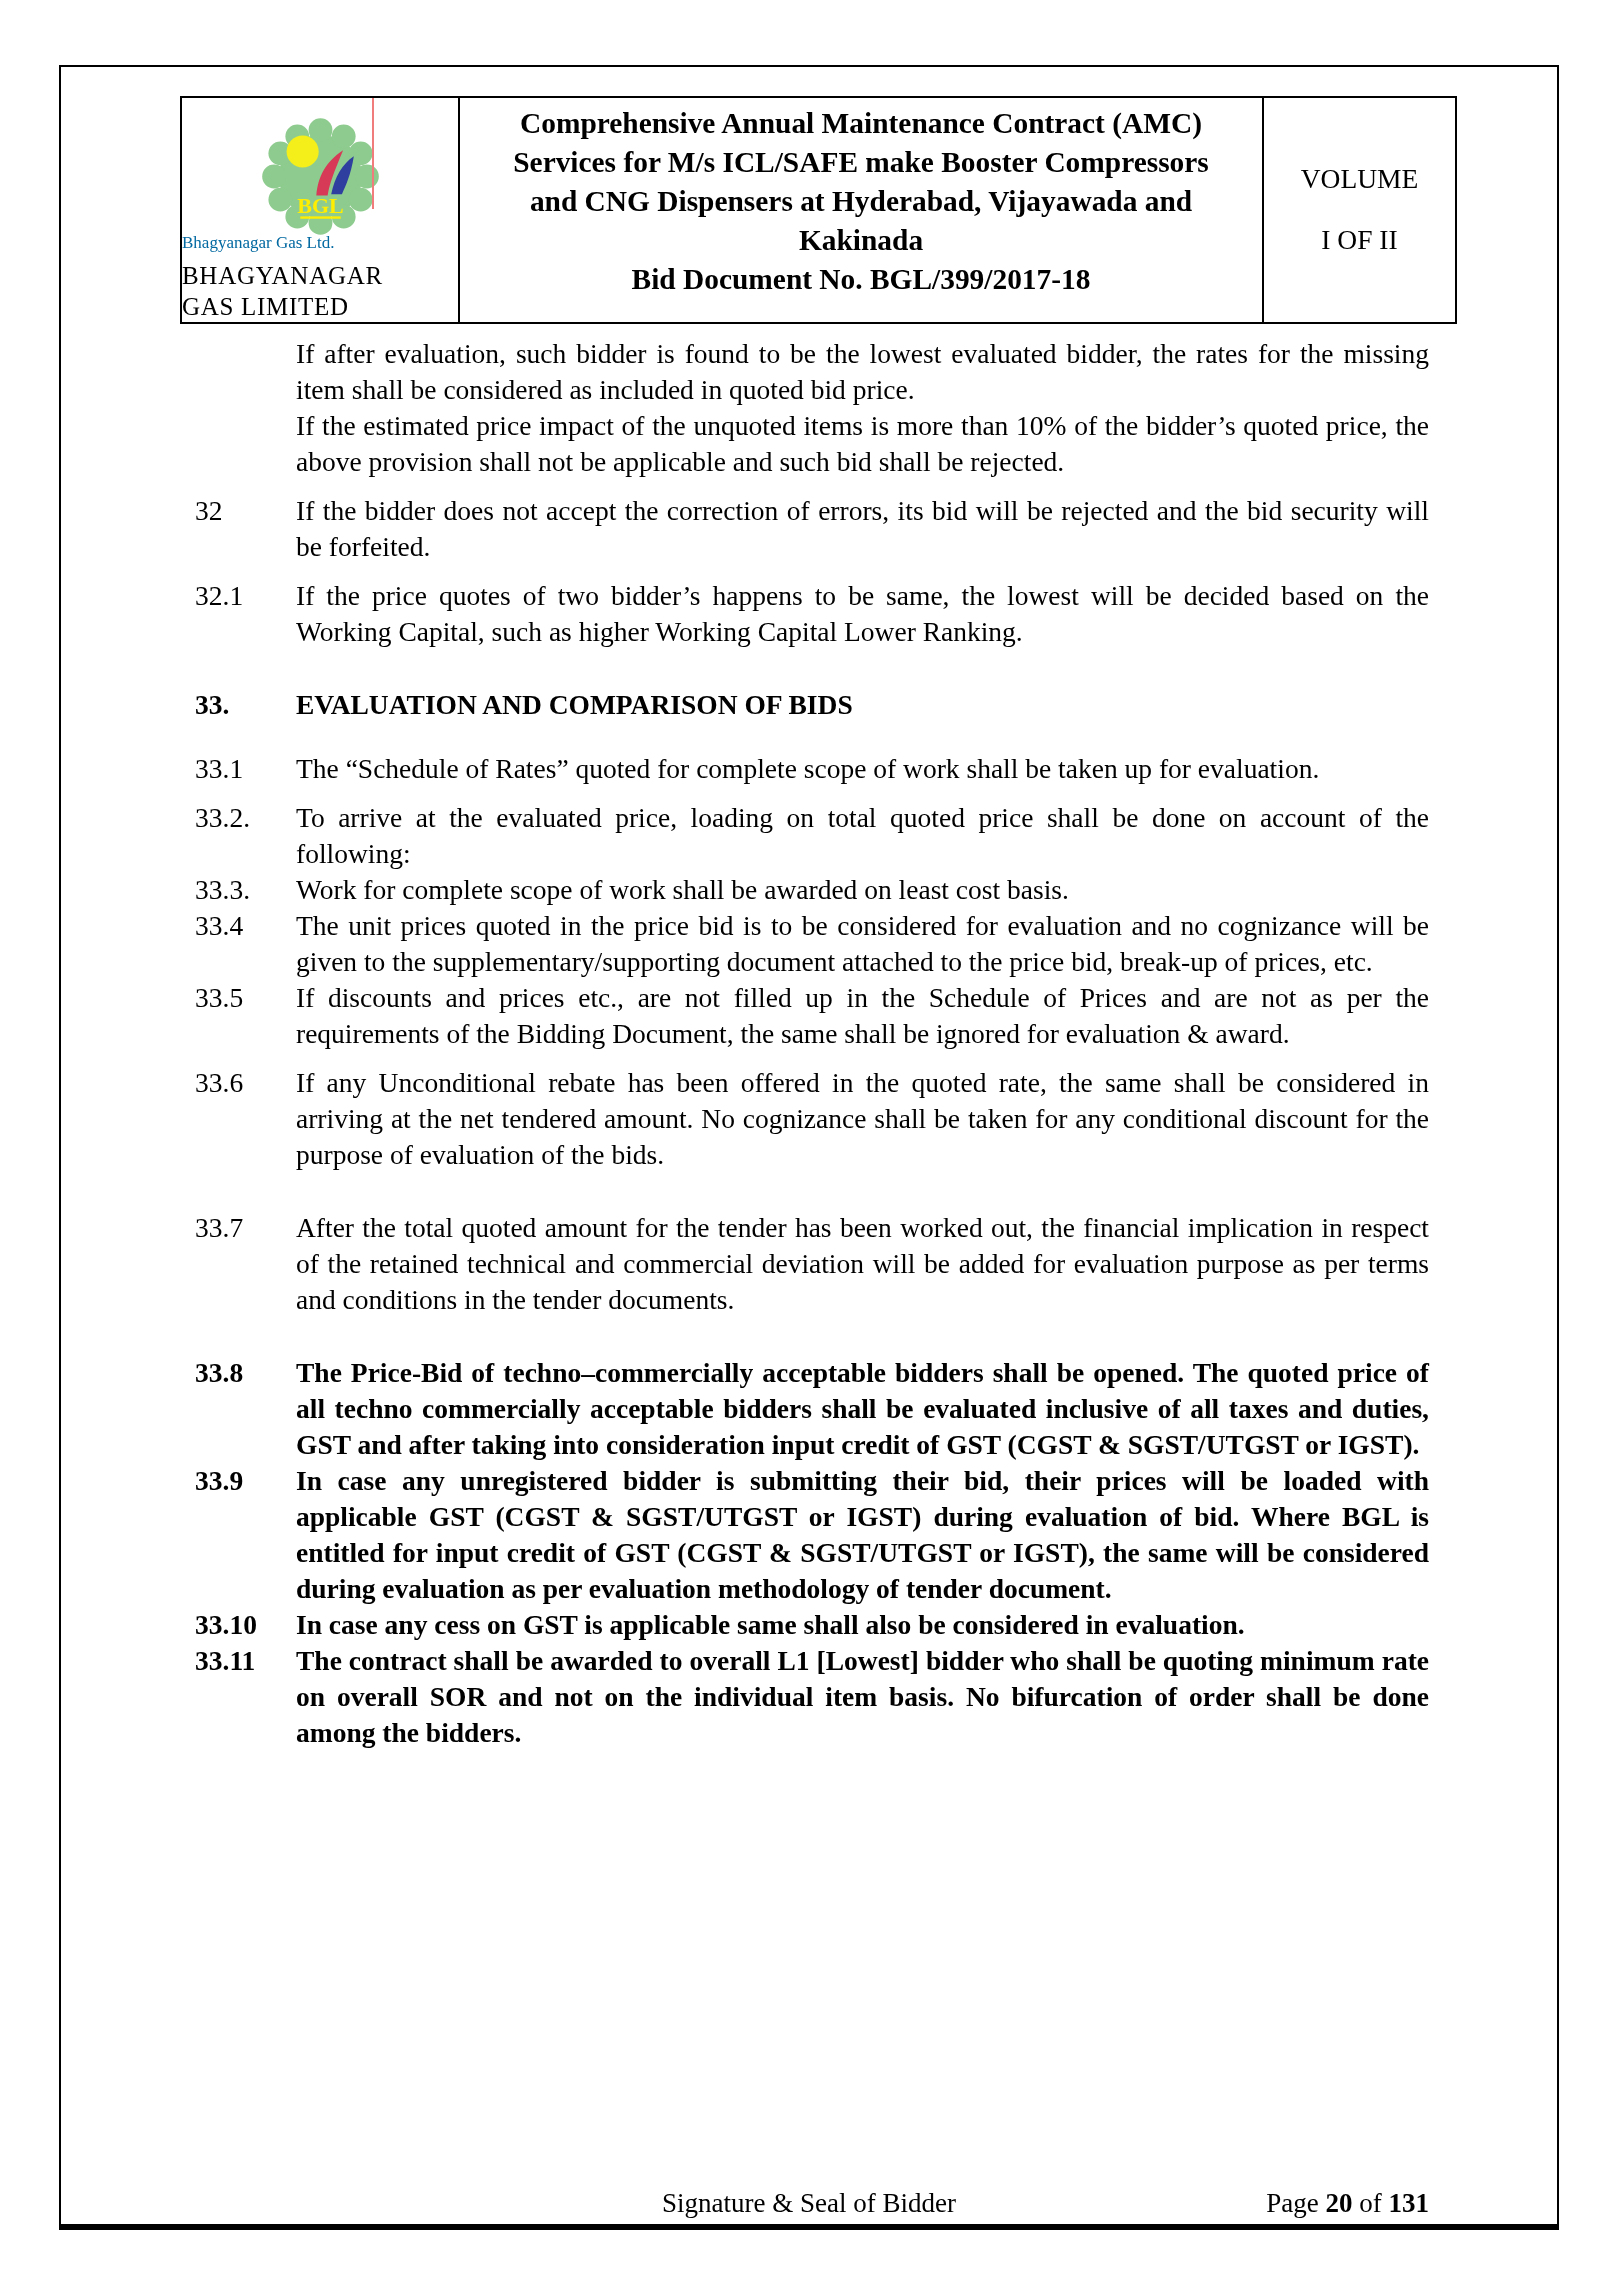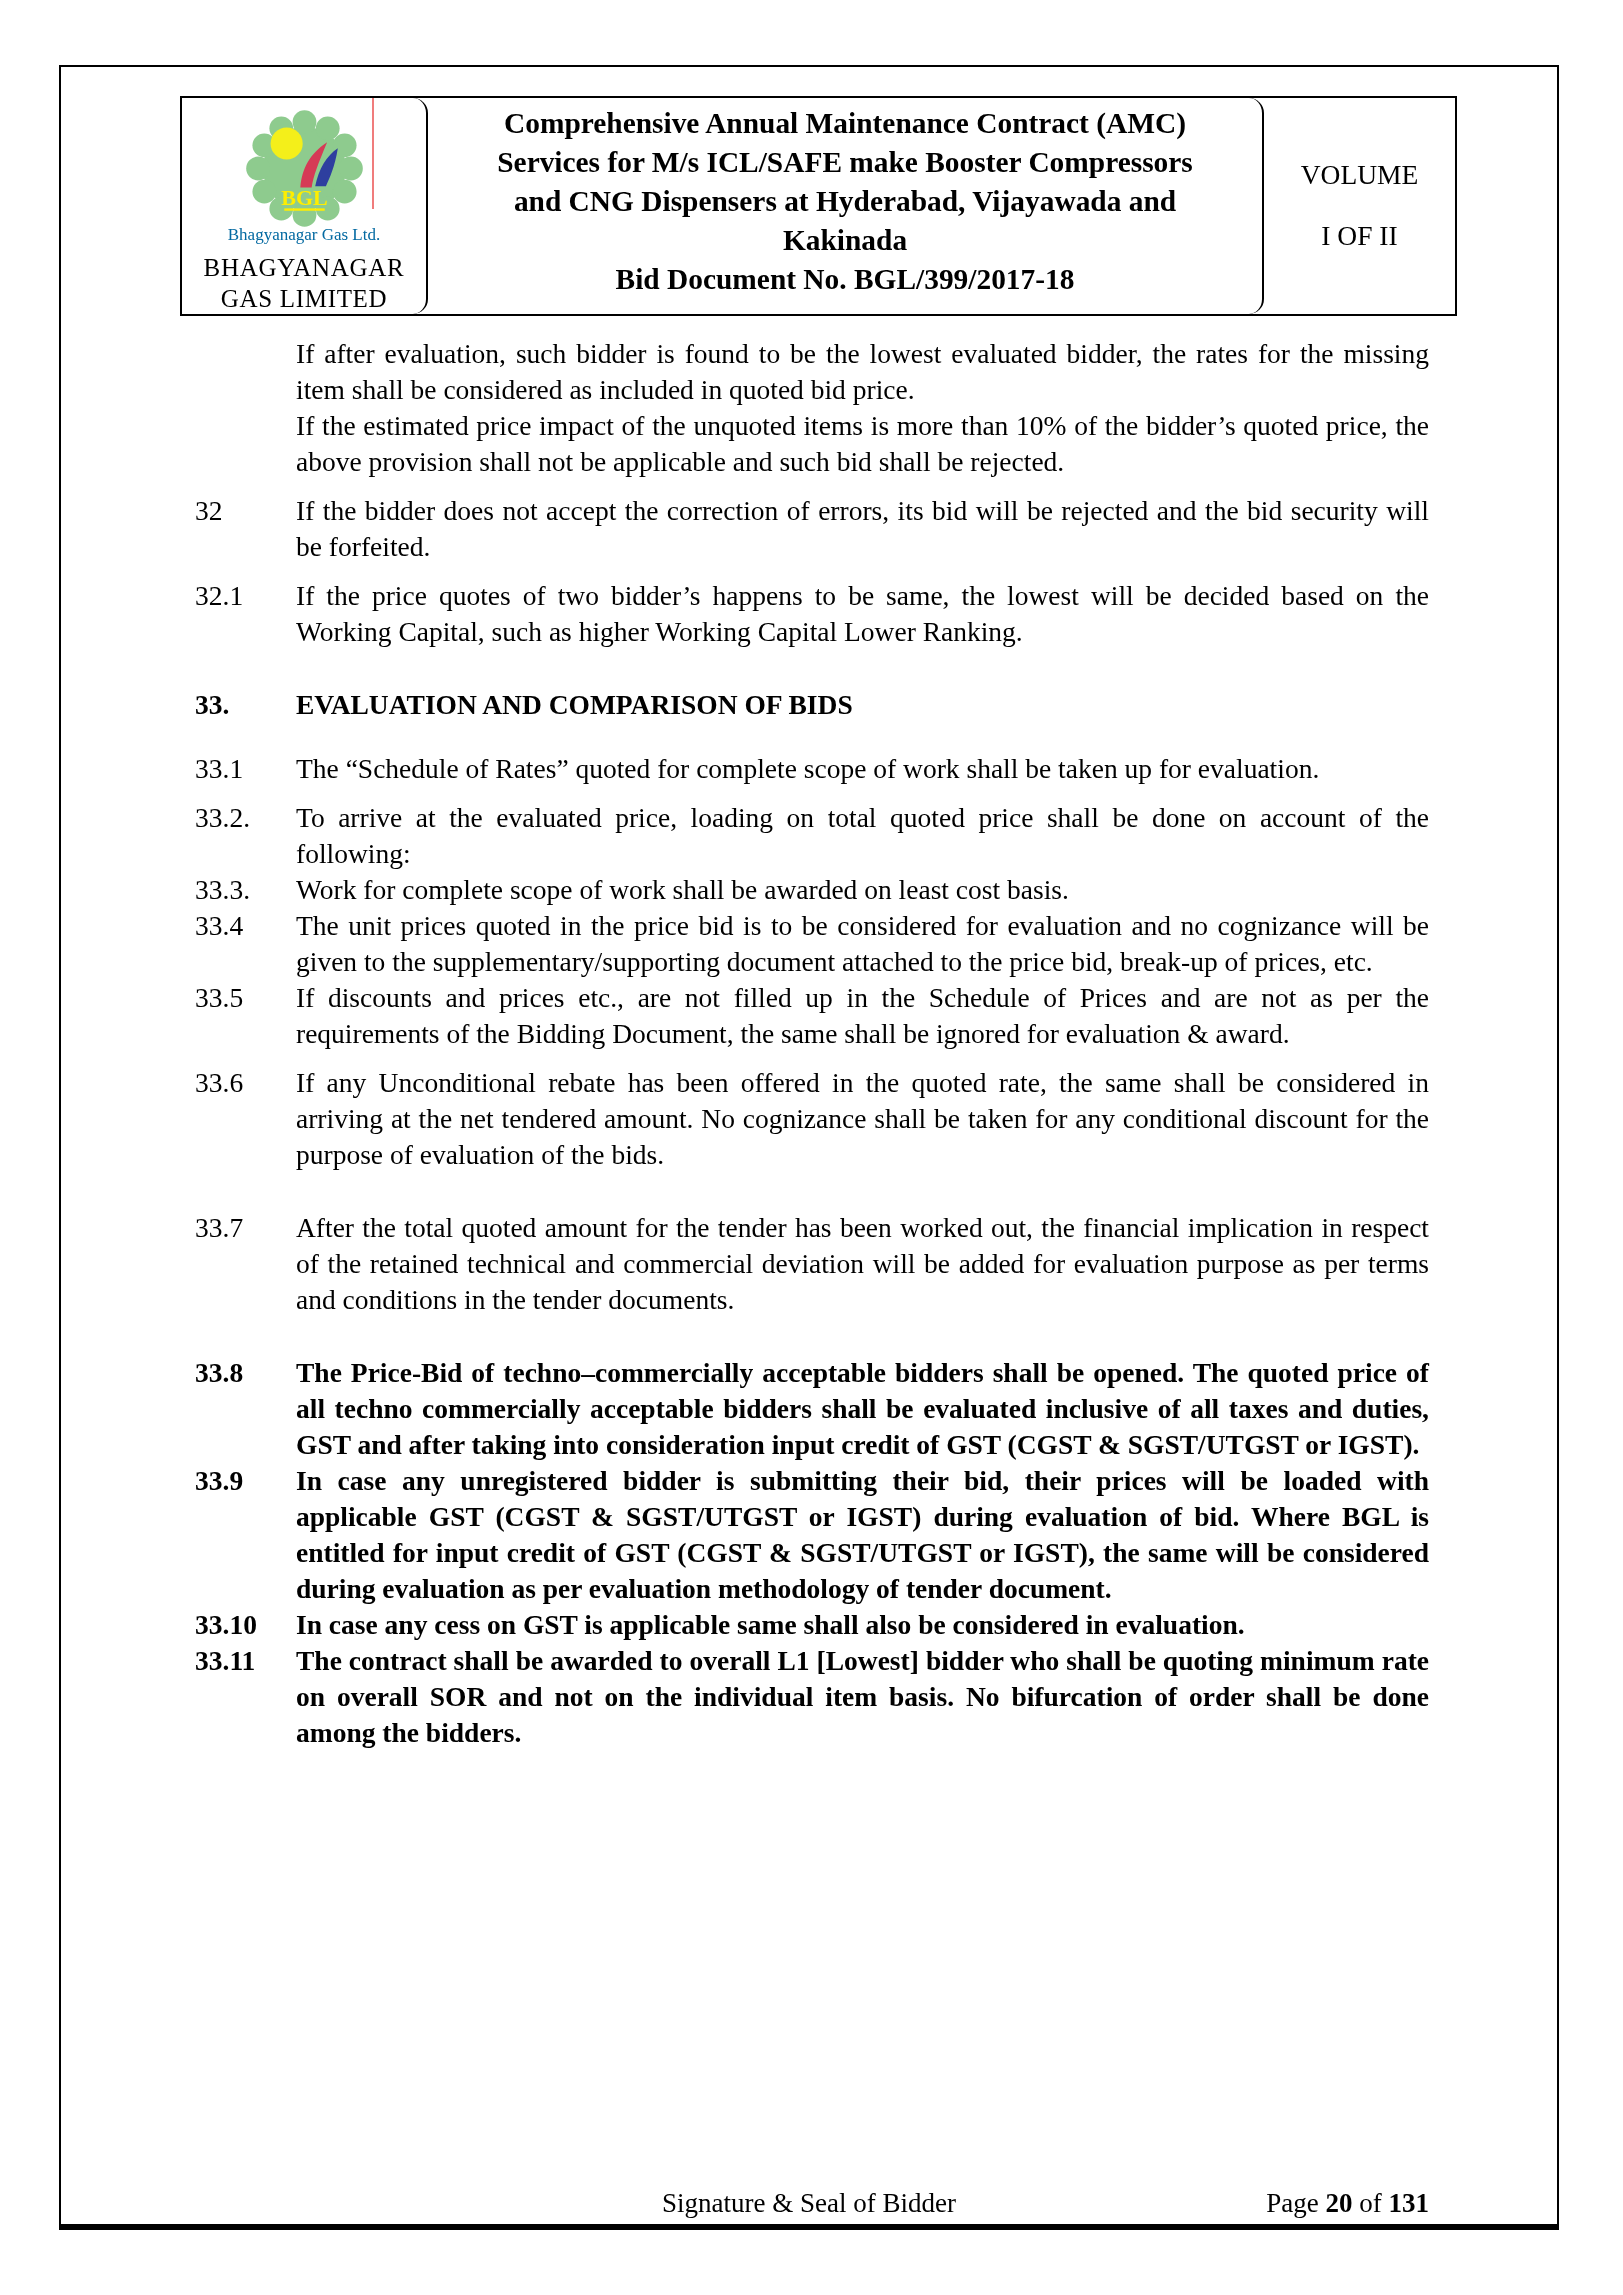--- a/index.html
+++ b/index.html
@@ -21,26 +21,25 @@
   }
   
   .header-table {
     position:absolute;
     left:119px; top:29px;
     width:1277px;
     display:flex;
     border:2px solid #000;
     background:#fff;
   }
-  .hcell { border-right:2px solid #000;border-radius:15px; }
+  .hcell { border-right:2px solid #000; }
   .logo-cell {
-    width:246px;
+    width:278px;
     position:relative;
-    text-align:center;
-    padding-top:11px;
+    padding-top:19px;
   }
   .red-divider {
     position:absolute;
     left:190px; top:0;
     width:2px; height:111px;
     background:#f07c7c;
   }
   .logo-svg { display:block; margin:0 auto; }
   .logo-caption {
     font-size:17px;

